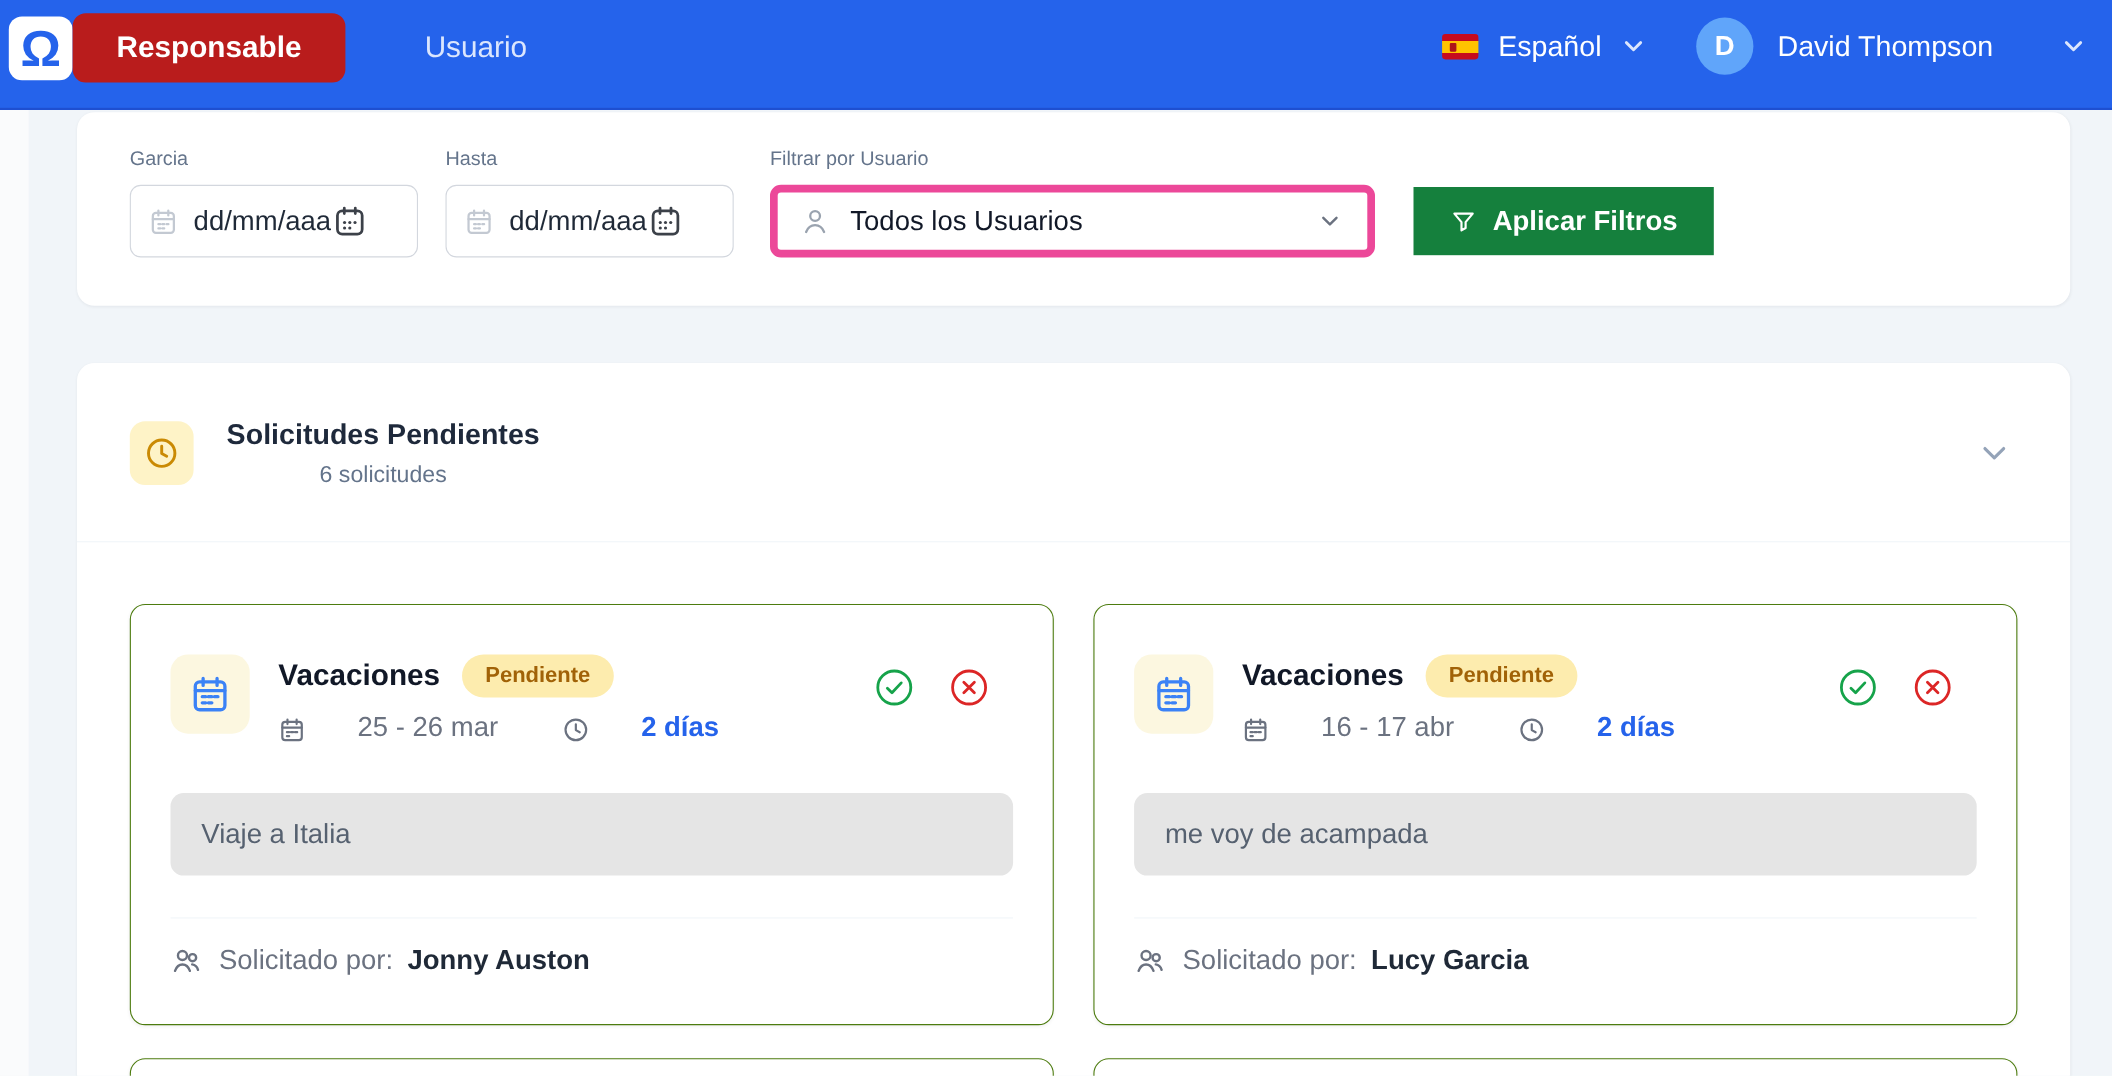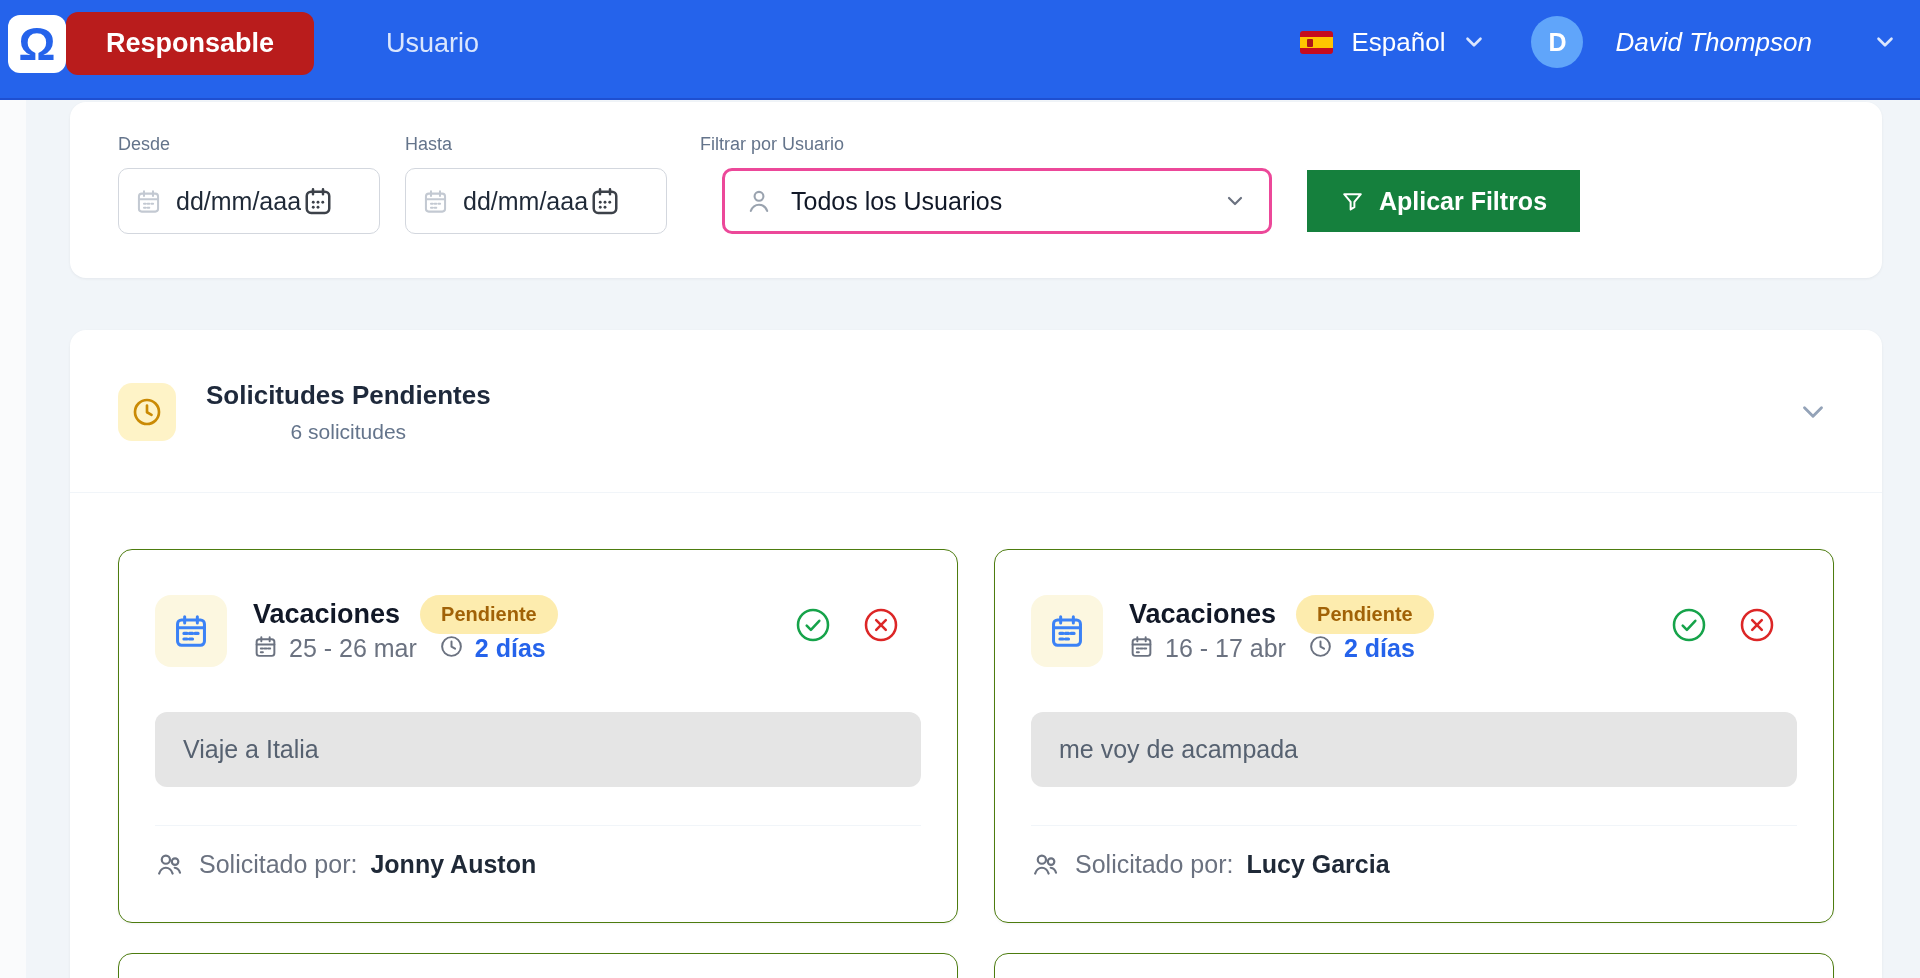--- a/index.html
+++ b/index.html
@@ -42,21 +42,21 @@
   }
   .lang-switch { display: flex; align-items: center; cursor: pointer; }
   .lang-label { color: #ffffff; font-size: 26px; margin-left: 18px; }
   .nav-chevron { width: 26px; height: 26px; color: #dbe6fd; margin-left: 16px; }
   .user-menu { display: flex; align-items: center; margin-left: 44px; cursor: pointer; }
   .avatar {
     width: 52px; height: 52px; border-radius: 50%; background: #60a5fa;
     color: #ffffff; font-size: 25px; font-weight: 600;
     display: flex; align-items: center; justify-content: center; flex: 0 0 auto;
   }
-  .user-name { color: #ffffff; font-size: 26px; margin-left: 32px; margin-right: 60px; font-style: italic; }
+  .user-name { color: #ffffff; font-size: 26px; margin-left: 22px; margin-right: 60px; }
 
   .left-strip {
     position: absolute; left: 0; top: 100px; bottom: 0; width: 26px; background: #fafbfc;
   }
 
   
   .filter-card {
     margin: 2px 38px 0 70px; background: #ffffff; border-radius: 16px;
     box-shadow: 0 1px 3px rgba(15,23,42,0.06);
     padding: 32px 48px 44px; display: flex; align-items: flex-end;
@@ -68,22 +68,22 @@
     display: flex; align-items: center; padding: 0 14px 0 16px; cursor: text; background: #fff;
   }
   .date-input .cal-light { width: 27px; height: 27px; color: #c3c9d2; flex: 0 0 auto; }
   .date-text {
     font-size: 25px; color: #1f2937; margin-left: 14px;
     width: 125px; overflow: hidden; white-space: nowrap; flex: 0 0 auto;
   }
   .picker-icon { width: 30px; height: 30px; color: #3c4149; margin-left: 2px; cursor: pointer; flex: 0 0 auto; }
   .gap1 { width: 25px; } .gap2 { width: 33px; } .gap3 { width: 35px; }
   .user-select {
-    width: 550px; height: 66px; border: 3px solid #ec4899; border-radius: 10px;
-    display: flex; align-items: center; padding: 0 22px 0 20px; cursor: pointer; background: #fff; margin-left: 22px;
+    width: 550px; height: 66px; border: 7px solid #ec4899; border-radius: 10px;
+    display: flex; align-items: center; padding: 0 22px 0 20px; cursor: pointer; background: #fff;
   }
   .user-select .person { width: 28px; height: 28px; color: #9aa3af; flex: 0 0 auto; }
   .select-value { font-size: 25px; color: #111827; margin-left: 18px; }
   .select-chevron { width: 24px; height: 24px; color: #6b7280; margin-left: auto; }
   .apply-btn {
     height: 62px; width: 273px; margin-bottom: 2px; border: none; border-radius: 0;
     background: #15803d; color: #ffffff; font-size: 25px; font-weight: bold;
     display: flex; align-items: center; justify-content: center; cursor: pointer;
     font-family: "Liberation Sans", sans-serif;
   }
@@ -123,21 +123,21 @@
     display: flex; align-items: center; justify-content: center; flex: 0 0 auto;
   }
   .cal-badge svg { width: 38px; height: 38px; color: #3b82f6; }
   .req-info { margin-left: 26px; display: flex; flex-direction: column; }
   .req-title-row { display: flex; align-items: center; }
   .req-type { font-size: 27px; font-weight: bold; color: #111827; }
   .status-badge {
     margin-left: 20px; background: #fdecae; color: #a16207; font-size: 20px; font-weight: bold;
     padding: 8px 21px; border-radius: 999px;
   }
-  .req-meta { display: flex; align-items: flex-start; margin-top: 0; }
+  .req-meta { display: flex; align-items: flex-end; margin-top: 13px; gap: 36px; }
   .req-meta .m-icon { width: 25px; height: 25px; color: #6b7280; flex: 0 0 auto; }
   .req-dates { font-size: 25px; color: #6b7280; margin-left: 11px; }
   .req-meta .m-icon.clk { margin-left: 22px; }
   .req-duration { font-size: 25px; font-weight: bold; color: #2563eb; margin-left: 11px; }
   .req-actions { margin-left: auto; display: flex; align-items: center; margin-top: 12px; padding-right: 22px; }
   .act-btn { background: transparent; border: none; cursor: pointer; width: 36px; height: 36px; padding: 0; }
   .act-btn svg { width: 36px; height: 36px; }
   .act-approve { color: #16a34a; }
   .act-reject { color: #dc2626; margin-left: 32px; }
   .req-desc {
@@ -178,21 +178,21 @@
           <path d="M6 9l6 6 6-6"></path>
         </svg>
     </div>
   </div>
 </header>
 
 <div class="left-strip"></div>
 
 <section class="filter-card">
   <div class="f-group">
-    <span class="f-label">Desde</span>
+    <span class="f-label">Garcia</span>
     <div class="date-input">
       <svg class="cal-light" viewBox="0 0 24 24" fill="none" stroke="currentColor" stroke-width="1.8" stroke-linecap="round">
           <rect x="3.5" y="5" width="17" height="16" rx="2.5"></rect>
           <path d="M8 3v4M16 3v4M3.5 10h17M8 14h1.5M11.2 14h1.5M14.6 14h1.5M8 17.5h1.5M11.2 17.5h1.5"></path>
         </svg>
       <span class="date-text">dd/mm/aaaa</span>
       <svg class="picker-icon" viewBox="0 0 24 24" fill="none" stroke="currentColor" stroke-width="2" stroke-linecap="round">
           <rect x="3" y="4.5" width="18" height="17" rx="3.5"></rect>
           <path d="M8 2.5v4M16 2.5v4"></path>
           <circle cx="8.2" cy="13" r="1.15" fill="currentColor" stroke="none"></circle>

